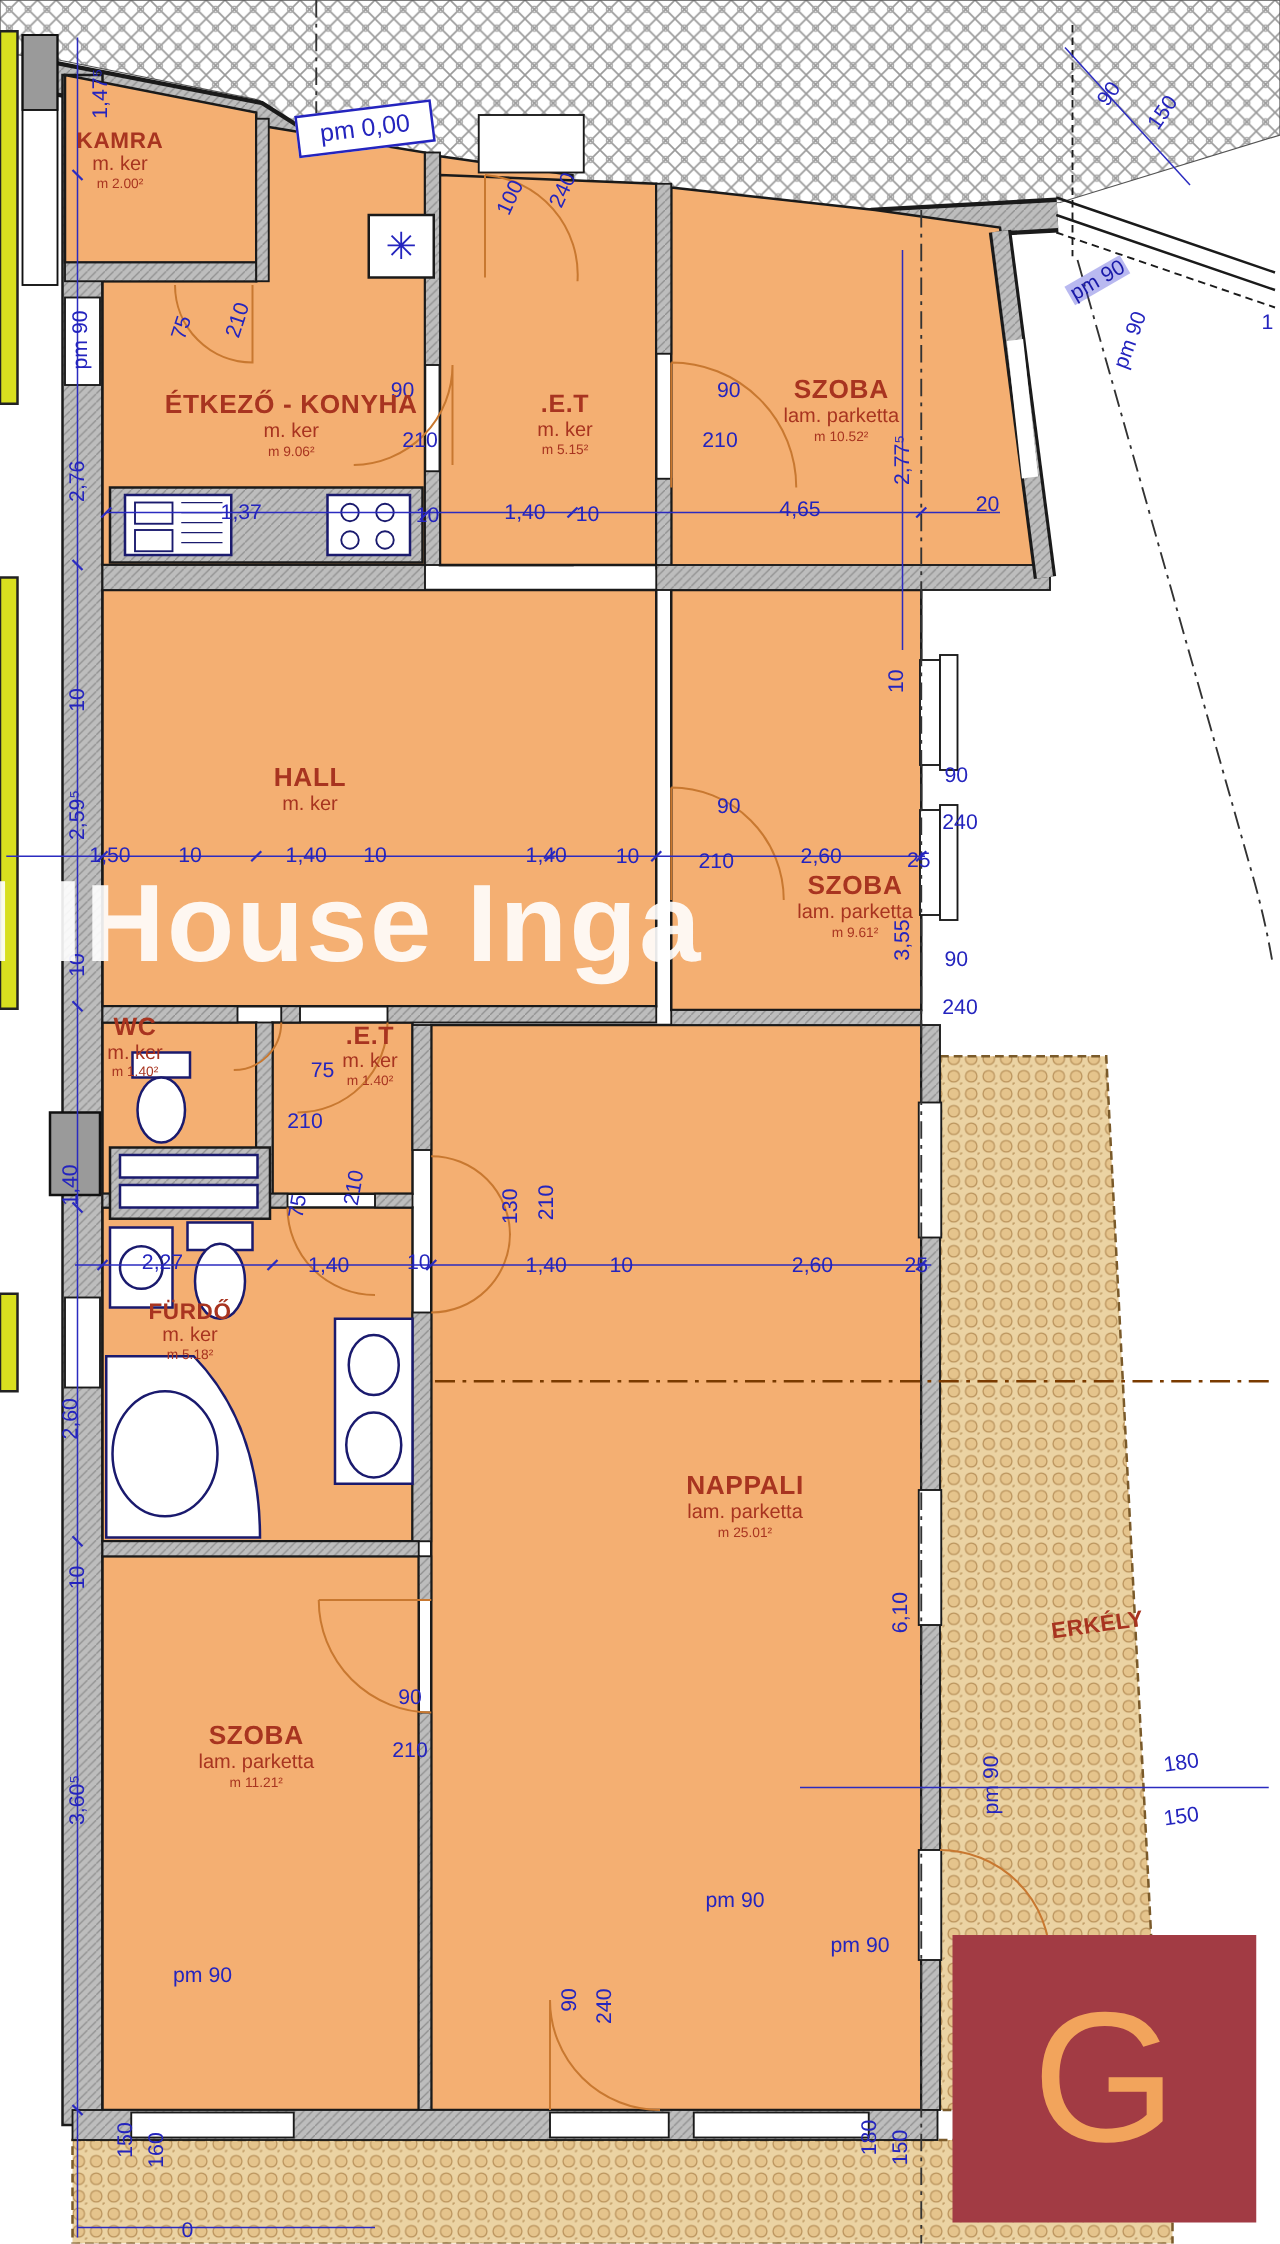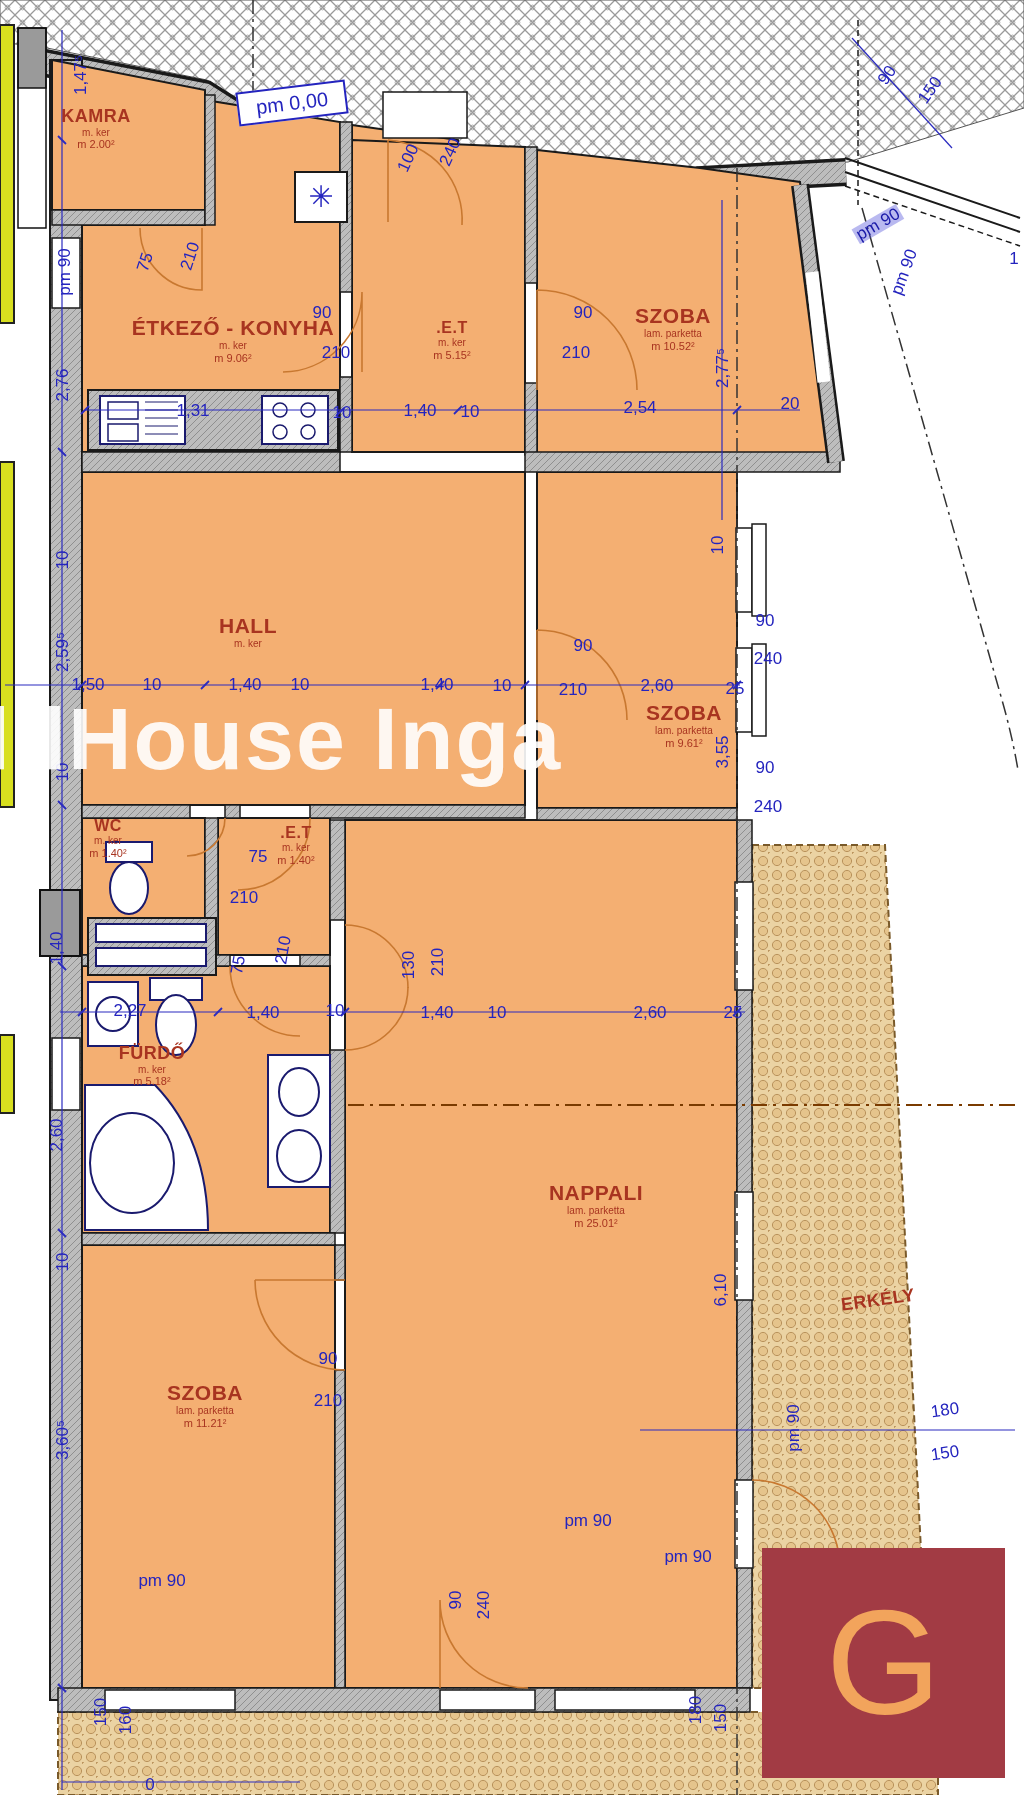--- a/index.html
+++ b/index.html
@@ -4,23 +4,23 @@
 <style>
   html,body{margin:0;padding:0;background:#fff;}
   #plan{position:relative;width:1024px;height:1795px;overflow:hidden;background:#fff;
         font-family:"Liberation Sans",sans-serif;}
   #plan svg{position:absolute;left:0;top:0;}
   #labels{position:absolute;left:0;top:0;width:100%;height:100%;}
   .dim{position:absolute;color:#2424BE;font-size:17px;white-space:nowrap;line-height:1;}
   .dim.hl{background:rgba(70,70,215,.38);color:#1a1aa8;padding:0 2px;}
   .room{position:absolute;text-align:center;color:#A83420;line-height:1.15;white-space:nowrap;}
   .room .nm{font-weight:bold;font-size:21px;letter-spacing:.5px;display:block;}
-  .room .fl{font-size:10px;display:block;}
+  .room .fl{font-size:16px;display:block;}
   .room .ar{font-size:11px;display:block;}
-  .room.sm .nm{font-size:16px;}
+  .room.sm .nm{font-size:20px;}
   .room.md .nm{font-size:18px;}
   .note{position:absolute;left:237px;top:86px;width:106px;height:30px;background:#fff;
         border:2px solid #2424BE;color:#2424BE;font-size:20px;text-align:center;line-height:30px;
         transform:rotate(-7deg);}
   .watermark{position:absolute;left:-70px;top:688px;font-size:88px;font-weight:bold;
         color:rgba(255,255,255,.9);letter-spacing:2px;white-space:nowrap;z-index:30;}
   .logo{position:absolute;left:762px;top:1548px;width:243px;height:230px;background:#A23B44;
         z-index:40;display:flex;flex-direction:column;align-items:center;justify-content:center;}
   .logo .g{font-size:148px;line-height:.85;color:#F2A45C;font-weight:400;}
   .logo .h{font-size:52px;color:#F2E6CC;align-self:flex-end;padding-right:14px;line-height:1;}
@@ -215,25 +215,25 @@
       <div class="dim" style="left: 56px; top: 1135px; transform: translate(-50%, -50%) rotate(-90deg);">2,60</div>
       <div class="dim" style="left: 62px; top: 1262px; transform: translate(-50%, -50%) rotate(-90deg);">10</div>
       <div class="dim" style="left: 62px; top: 1440px; transform: translate(-50%, -50%) rotate(-90deg);">3,60⁵</div>
       <div class="dim" style="left: 150px; top: 1784px; transform: translate(-50%, -50%) rotate(0deg);">0</div>
       <div class="dim" style="left: 145px; top: 262px; transform: translate(-50%, -50%) rotate(-72deg);">75</div>
       <div class="dim" style="left: 190px; top: 256px; transform: translate(-50%, -50%) rotate(-72deg);">210</div>
       <div class="dim" style="left: 322px; top: 312px; transform: translate(-50%, -50%) rotate(0deg);">90</div>
       <div class="dim" style="left: 336px; top: 352px; transform: translate(-50%, -50%) rotate(0deg);">210</div>
       <div class="dim" style="left: 408px; top: 158px; transform: translate(-50%, -50%) rotate(-65deg);">100</div>
       <div class="dim" style="left: 450px; top: 152px; transform: translate(-50%, -50%) rotate(-65deg);">240</div>
-      <div class="dim" style="left: 193px; top: 410px; transform: translate(-50%, -50%) rotate(0deg);">1,31</div>
+      <div class="dim" style="left: 193px; top: 410px; transform: translate(-50%, -50%) rotate(0deg);">1,37</div>
       <div class="dim" style="left: 342px; top: 412px; transform: translate(-50%, -50%) rotate(0deg);">10</div>
       <div class="dim" style="left: 420px; top: 410px; transform: translate(-50%, -50%) rotate(0deg);">1,40</div>
       <div class="dim" style="left: 470px; top: 411px; transform: translate(-50%, -50%) rotate(0deg);">10</div>
-      <div class="dim" style="left: 640px; top: 407px; transform: translate(-50%, -50%) rotate(0deg);">2,54</div>
+      <div class="dim" style="left: 640px; top: 407px; transform: translate(-50%, -50%) rotate(0deg);">4,65</div>
       <div class="dim" style="left: 790px; top: 403px; transform: translate(-50%, -50%) rotate(0deg);">20</div>
       <div class="dim" style="left: 583px; top: 312px; transform: translate(-50%, -50%) rotate(0deg);">90</div>
       <div class="dim" style="left: 576px; top: 352px; transform: translate(-50%, -50%) rotate(0deg);">210</div>
       <div class="dim" style="left: 722px; top: 368px; transform: translate(-50%, -50%) rotate(-90deg);">2,77⁵</div>
       <div class="dim" style="left: 887px; top: 75px; transform: translate(-50%, -50%) rotate(-55deg);">90</div>
       <div class="dim" style="left: 930px; top: 90px; transform: translate(-50%, -50%) rotate(-55deg);">150</div>
       <div class="dim hl" style="left: 878px; top: 224px; transform: translate(-50%, -50%) rotate(-30deg);">pm 90</div>
       <div class="dim" style="left: 904px; top: 272px; transform: translate(-50%, -50%) rotate(-70deg);">pm 90</div>
       <div class="dim" style="left: 1014px; top: 258px; transform: translate(-50%, -50%) rotate(0deg);">1</div>
       <div class="dim" style="left: 88px; top: 684px; transform: translate(-50%, -50%) rotate(0deg);">1,50</div>

